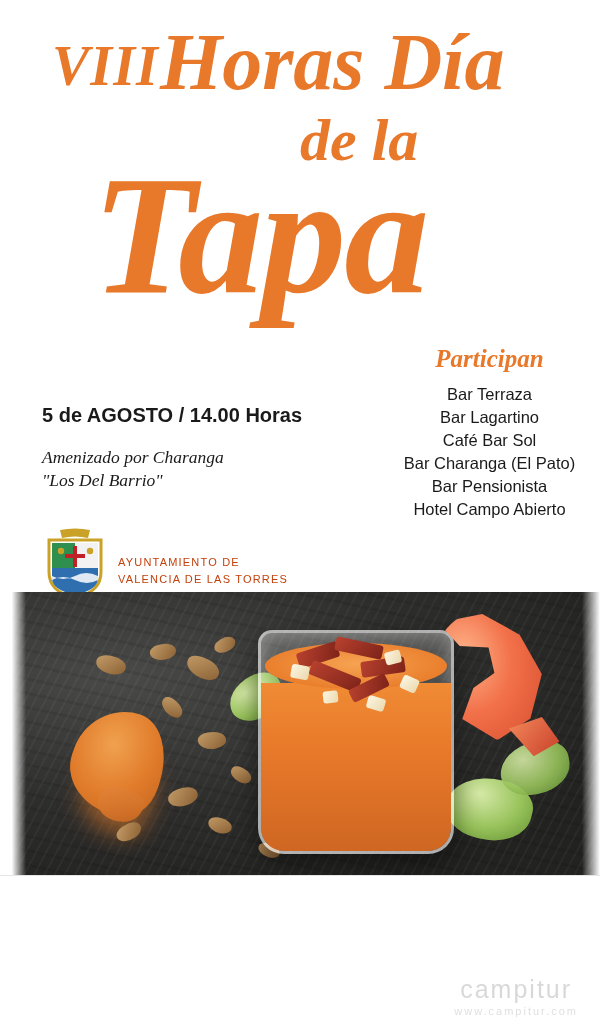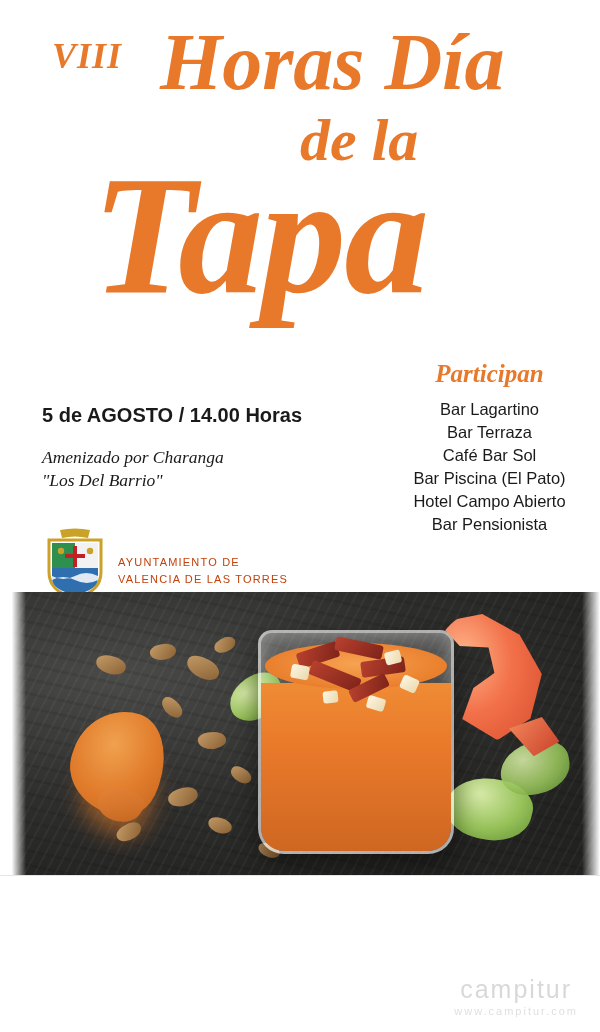--- a/index.html
+++ b/index.html
@@ -30,21 +30,21 @@
     width: 600px;
     height: 350px;
   }
   .t-viii {
     position: absolute;
     left: 52px;
     top: 38px;
     font-family: "Liberation Serif", serif;
     font-weight: bold;
     font-style: italic;
-    font-size: 36px;
+    font-size: 56px;
     color: #e8782a;
     letter-spacing: 1px;
     line-height: 1;
   }
   .t-gran {
     position: absolute;
     left: 160px;
     top: 22px;
     font-family: "Liberation Serif", serif;
     font-weight: bold;
@@ -86,21 +86,20 @@
     width: 215px;
     text-align: center;
   }
   .participan-title {
     font-family: "Liberation Serif", serif;
     font-style: italic;
     font-weight: bold;
     font-size: 25px;
     color: #e8782a;
     margin-bottom: 10px;
-    margin-top: 15px;
   }
   .participan-list {
     list-style: none;
     margin: 0;
     padding: 0;
   }
   .participan-list li {
     font-family: "Liberation Sans", sans-serif;
     font-size: 16.5px;
     color: #1a1a1a;
@@ -337,26 +336,26 @@
   <div class="title-area">
     <div class="t-viii">VIII</div>
     <div class="t-gran">Horas Día</div>
     <div class="t-dela">de la</div>
     <div class="t-tapa">Tapa</div>
   </div>
 
   <div class="participan">
     <div class="participan-title">Participan</div>
     <ul class="participan-list">
+      <li>Bar Terraza</li>
       <li>Bar Lagartino</li>
-      <li>Bar Terraza</li>
       <li>Café Bar Sol</li>
-      <li>Bar Piscina (El Pato)</li>
+      <li>Bar Charanga (El Pato)</li>
+      <li>Bar Pensionista</li>
       <li>Hotel Campo Abierto</li>
-      <li>Bar Pensionista</li>
     </ul>
   </div>
 
   <div class="info">
     <div class="info-date">5 de AGOSTO / 14.00 Horas</div>
     <div class="info-music">
       <span>Amenizado por Charanga</span>
       <span class="line2">"Los Del Barrio"</span>
     </div>
   </div>

